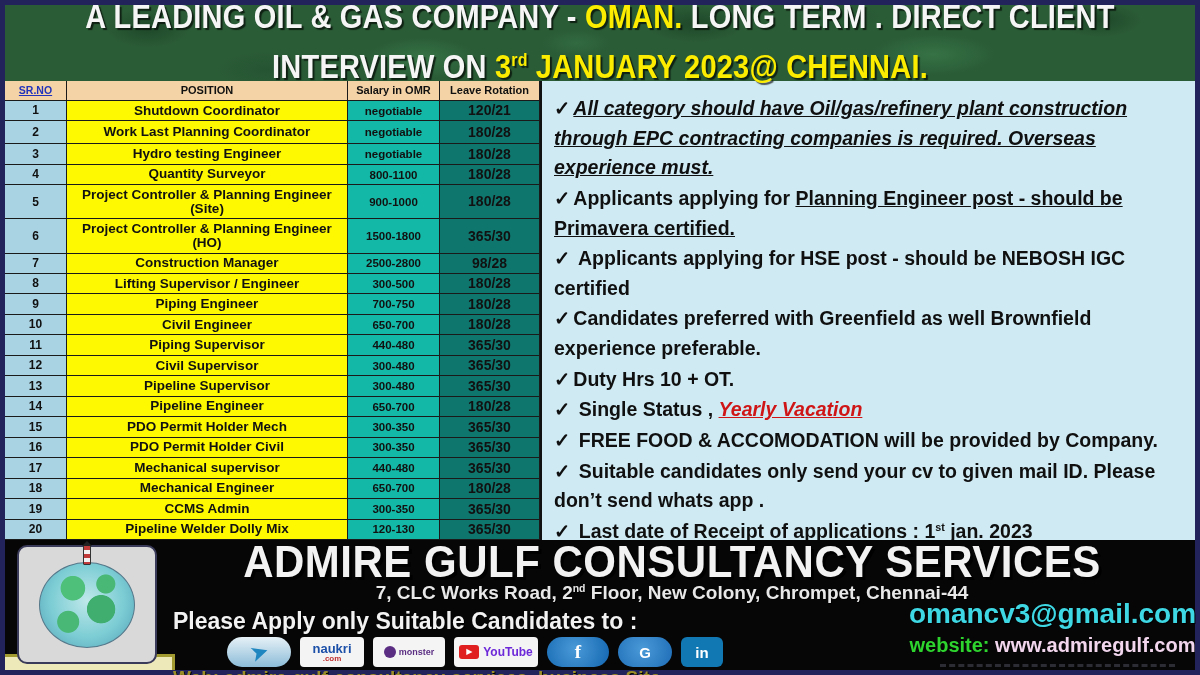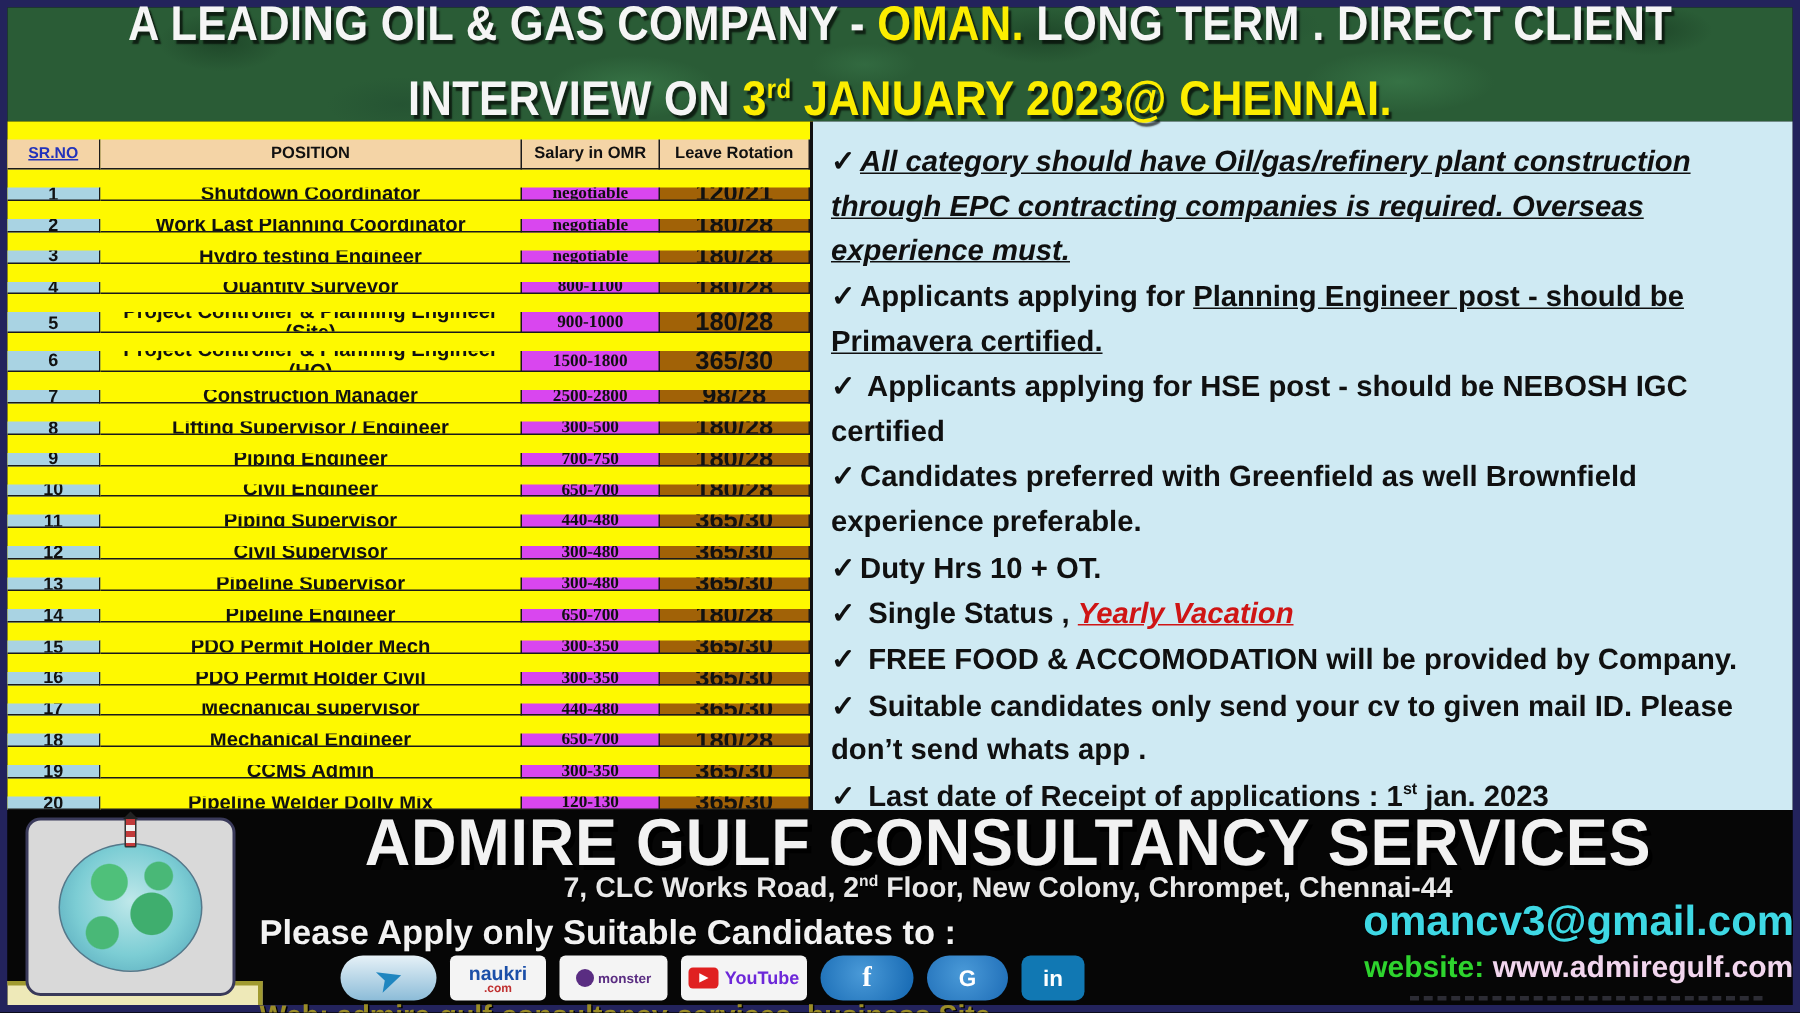--- a/index.html
+++ b/index.html
@@ -40,35 +40,35 @@
   .s-sup { font-size:0.55em; vertical-align:super; }
 
   
   .main { flex:1 1 auto; display:flex; min-height:0; }
 
   
   .table-wrap {
     flex:0 0 537px; display:flex; flex-direction:column;
     border-right:2px solid #111; background:#fef900;
   }
-  .t-row { display:grid; grid-template-columns:62px 1fr 92px 100px; flex:1 1 auto; min-height:0;margin-top:12px; }
+  .t-row { display:grid; grid-template-columns:62px 1fr 92px 100px; flex:1 1 auto; min-height:0; }
   .t-row.t-head { flex:0 0 20px; }
   .t-row.tall { flex:1.5 1 auto; }
   .t-cell {
     border-right:1px solid #1a1a1a; border-bottom:1px solid #1a1a1a;
     display:flex; align-items:center; justify-content:center;
     font-weight:700; color:#111; text-align:center; overflow:hidden;
     line-height:1.05;
   }
   .t-head .t-cell { background:#f4d4a6; font-size:11px; }
   .t-head .h-sr { color:#2233bb; text-decoration:underline; font-size:10.5px; }
   .col-sr  { background:#a9d3e3; font-size:12px; }
   .col-pos { background:#fef900; font-size:13.5px; }
-  .col-sal { background:#d946ef; font-size:11.5px;font-family:Liberation Serif, serif; }
-  .col-lea { background:#a16207; font-size:17px; }
+  .col-sal { background:#14b8a6; font-size:11.5px; }
+  .col-lea { background:#0f766e; font-size:14px; }
 
   
   .notes {
     flex:1 1 auto; background:#cfeaf3;
     padding:13px 14px 16px 12px;
     font-size:19.5px; font-weight:600; color:#101010;
     line-height:1.52;
   }
   .note-item { margin-bottom:1px; }
   .note-bullet { font-weight:700; margin-right:3px; }

